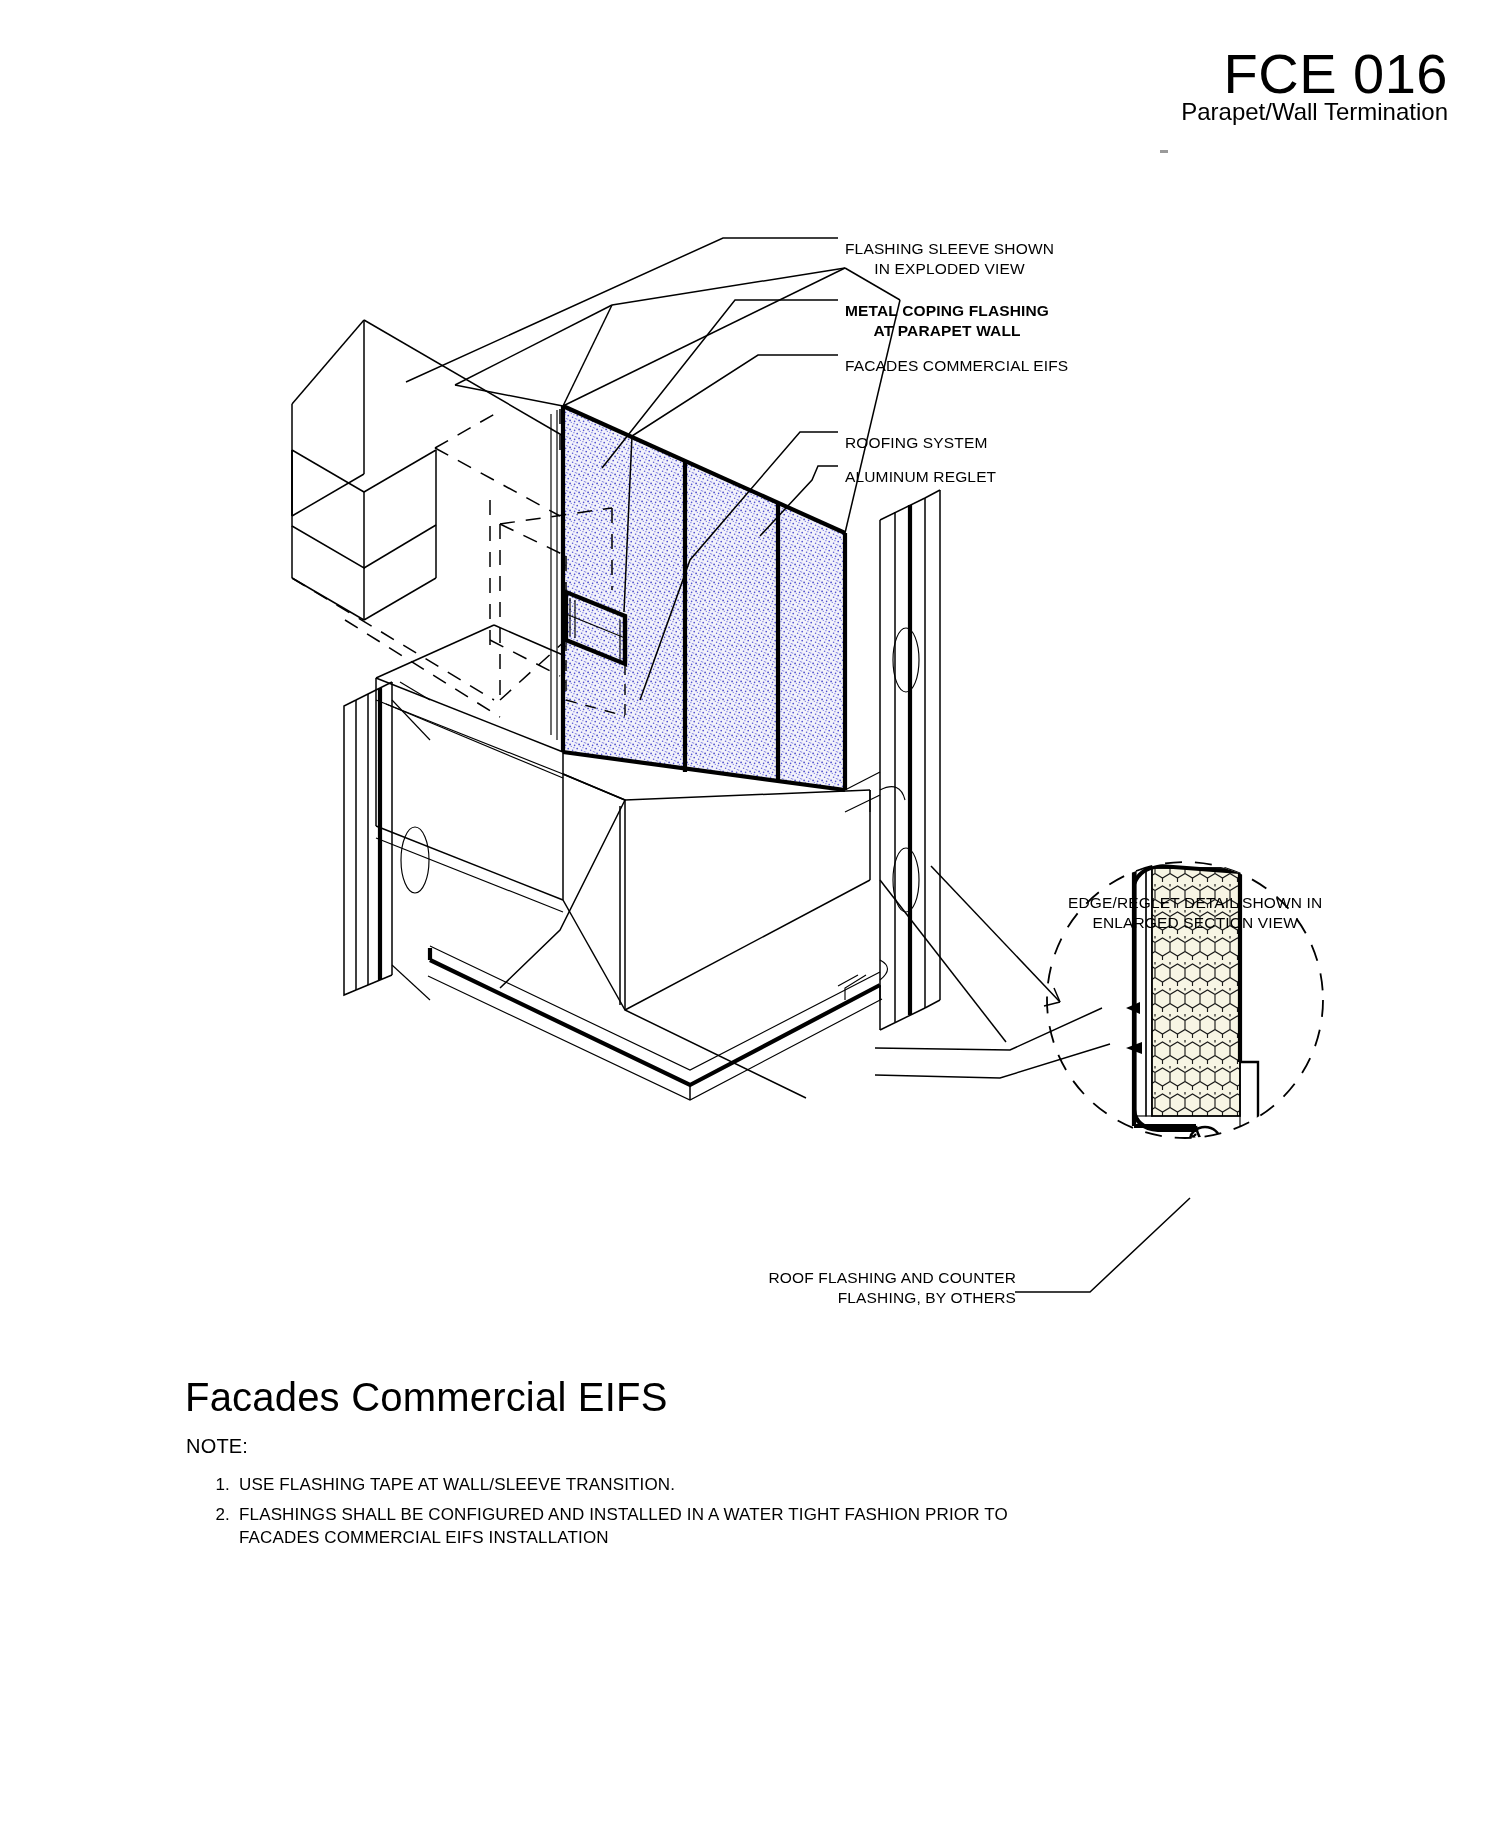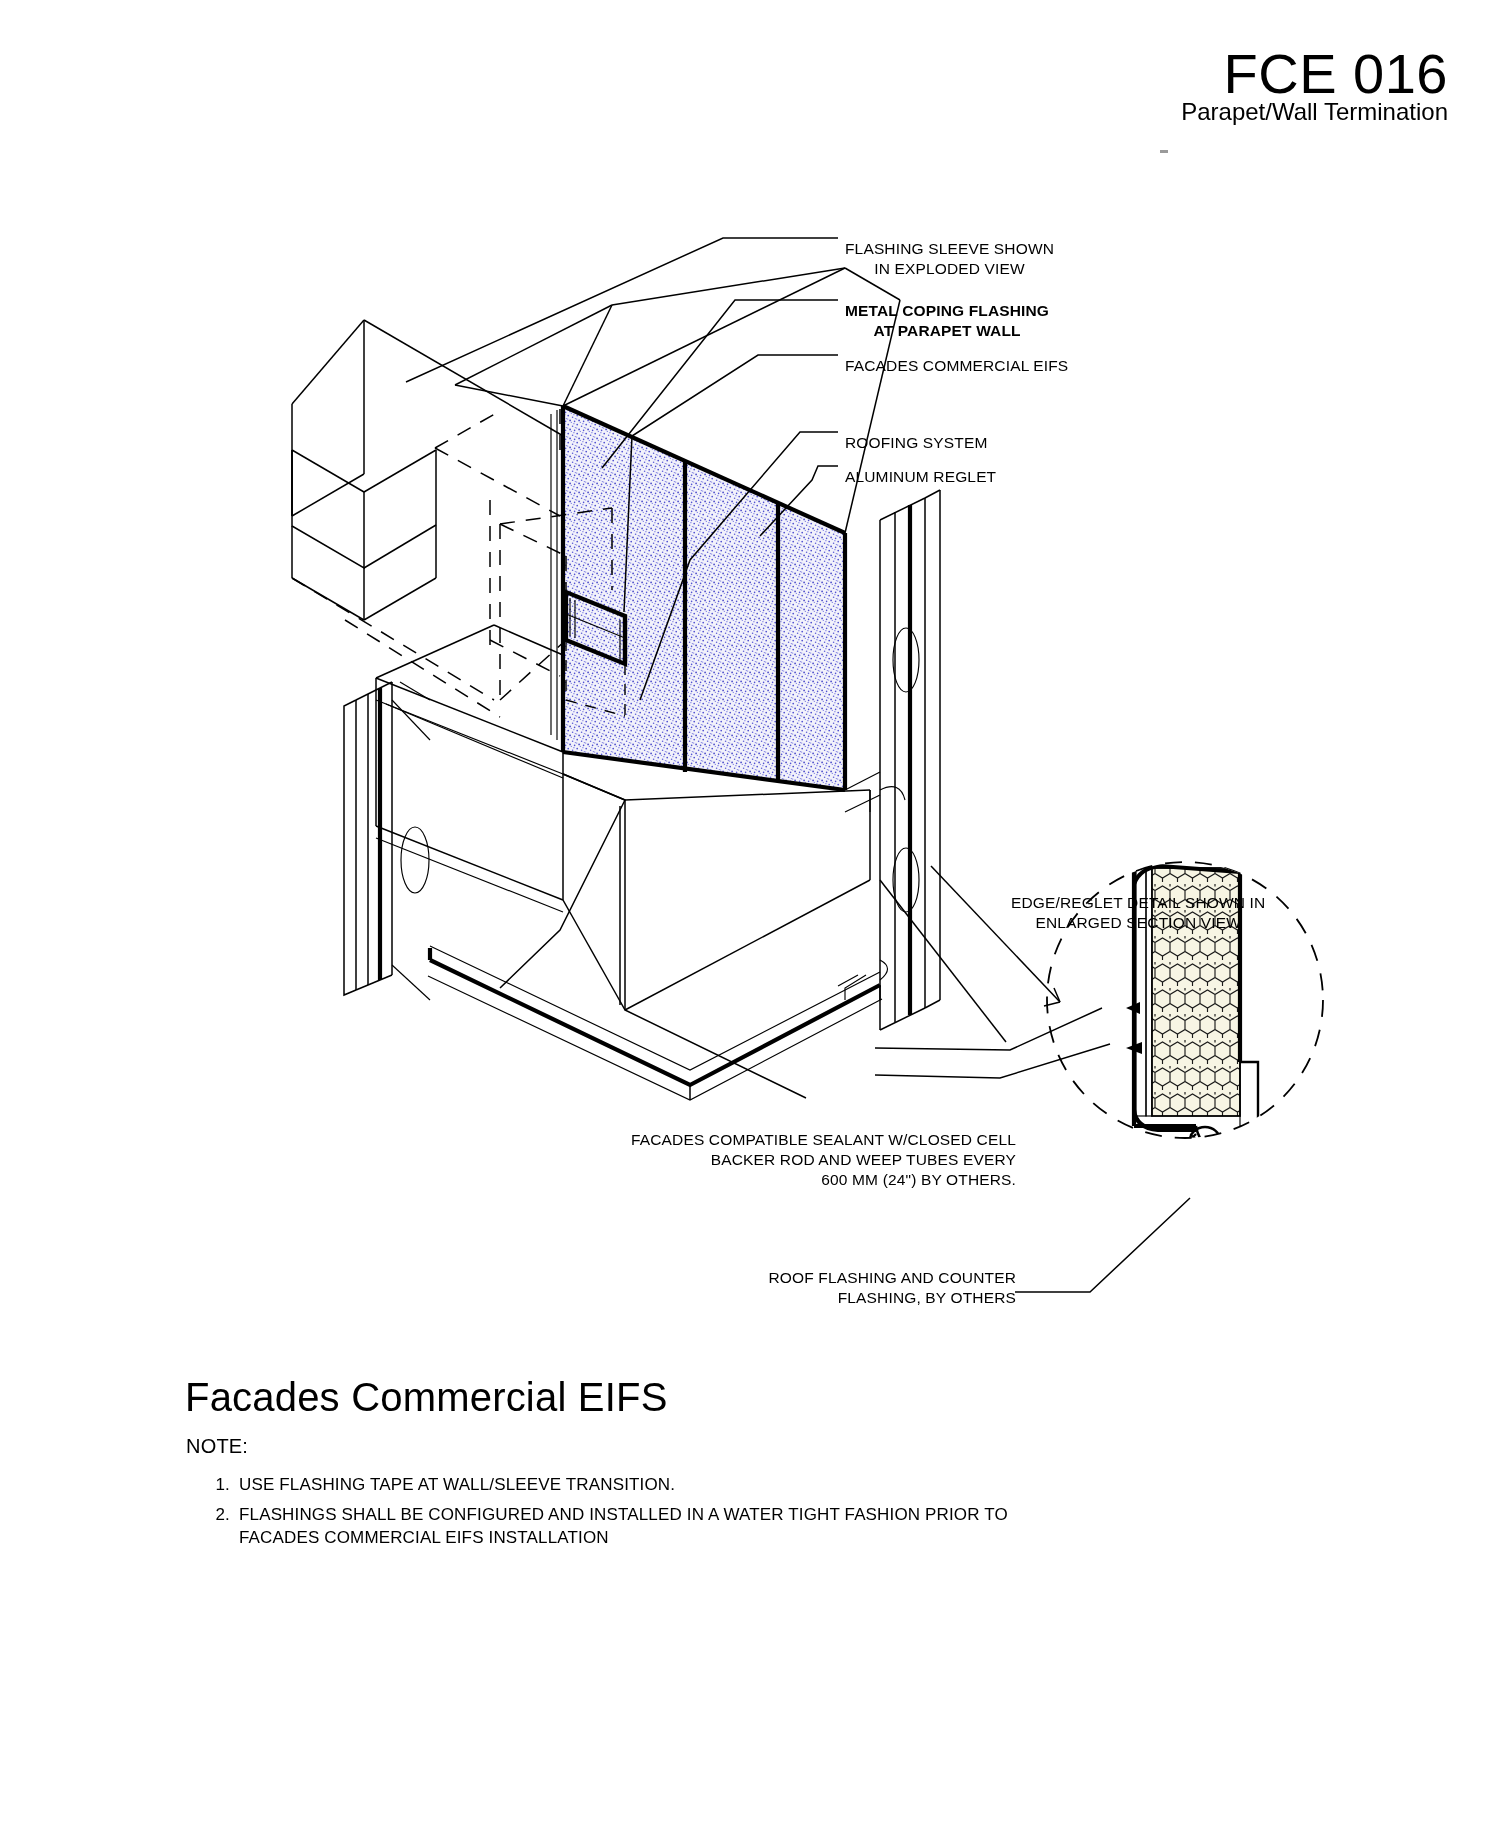--- a/index.html
+++ b/index.html
@@ -316,27 +316,24 @@
 
   <div class="callout left-aligned" style="left:845px;top:290px;font-weight:bold;">METAL COPING FLASHING
 AT PARAPET WALL</div>
 
   <div class="callout left-aligned" style="left:845px;top:345px;">FACADES COMMERCIAL EIFS</div>
 
   <div class="callout left-aligned" style="left:845px;top:422px;">ROOFING SYSTEM</div>
 
   <div class="callout left-aligned" style="left:845px;top:456px;">ALUMINUM REGLET</div>
 
-  <div class="callout left-aligned" style="left:1011px;top:882px;">EDGE/REGLET DETAIL SHOWN IN
+  <div class="callout left-aligned" style="left:1068px;top:882px;">EDGE/REGLET DETAIL SHOWN IN
 ENLARGED SECTION VIEW</div>
 
 
-  <div class="callout right-aligned" style="left:580px;top:1130px;width:436px;">FACADES COMPATIBLE SEALANT W/CLOSED CELL
-BACKER ROD AND WEEP TUBES EVERY
-600 MM (24") BY OTHERS.</div>
 
   <div class="callout right-aligned" style="left:680px;top:1268px;width:336px;">ROOF FLASHING AND COUNTER
 FLASHING, BY OTHERS</div>
 
   <div id="bottom-title">Facades Commercial EIFS</div>
   <div id="note-heading">NOTE:</div>
 
   <div class="note-row" style="left:208px;top:1473px;width:1000px;">
     <span class="note-num">1.</span>
     <span class="note-text">USE FLASHING TAPE AT WALL/SLEEVE TRANSITION.</span>

